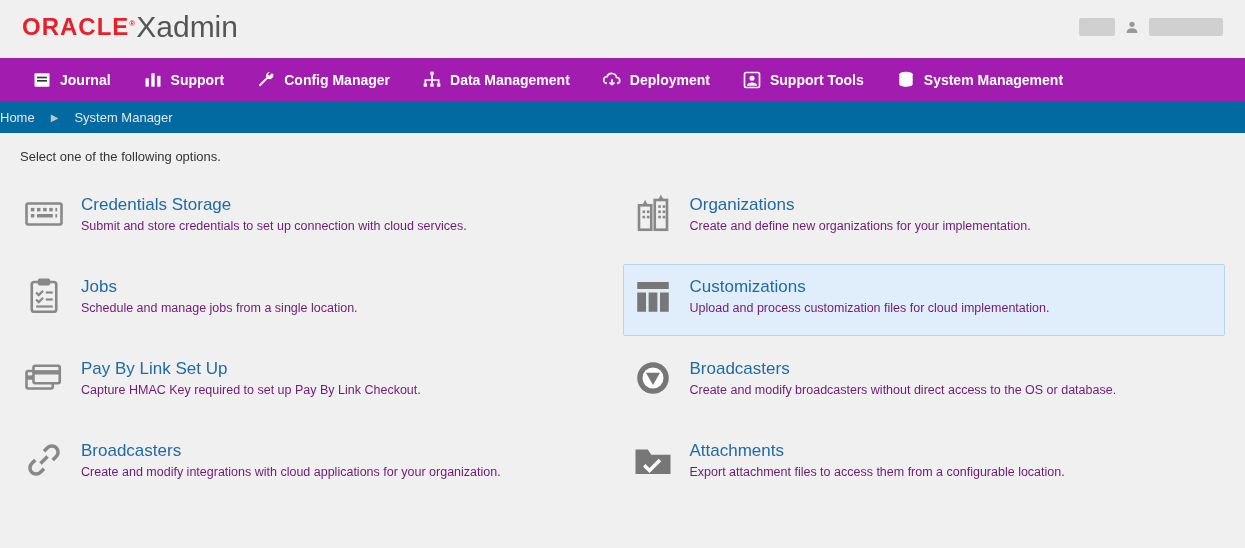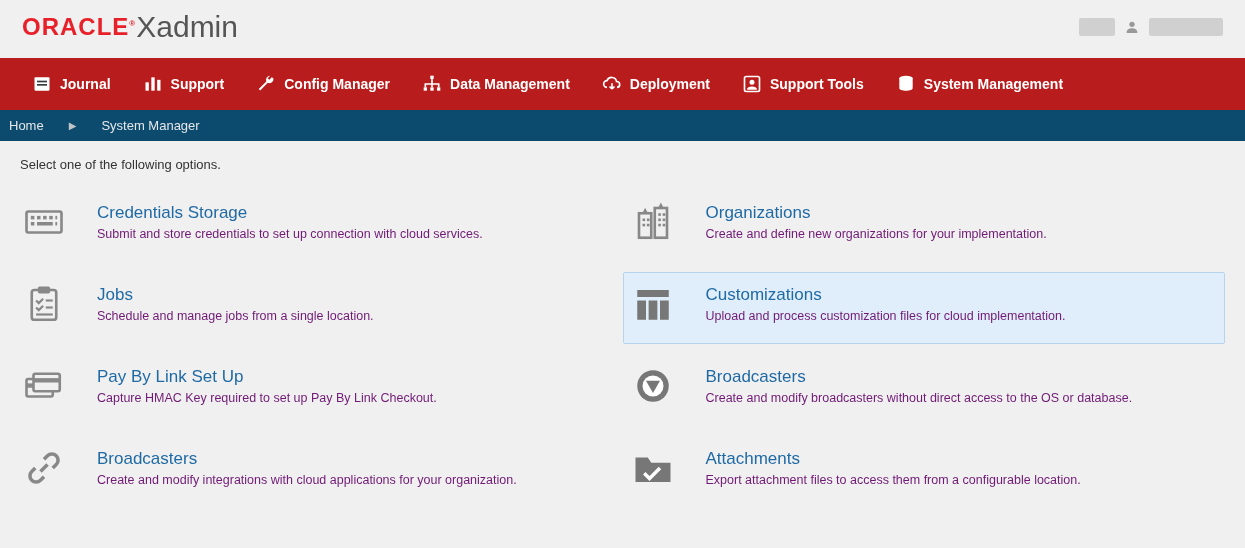--- a/index.html
+++ b/index.html
@@ -32,67 +32,67 @@
   }
   .brand-logo .tm { font-size: 8px; vertical-align: super; }
   .brand-sub { font-size: 30px; color: #555; font-weight: 300; }
   .header-right { display: flex; align-items: center; gap: 8px; }
   .ph-block-a { width: 36px; height: 18px; background: #d0d0d0; border-radius: 2px; }
   .user-icon-wrap { width: 18px; height: 18px; display:flex; align-items:center; justify-content:center; }
   .ph-block-b { width: 74px; height: 18px; background: #d0d0d0; border-radius: 2px; }
 
   
   .main-nav {
-    background: #b91c1c;
+    background: #a21caf;
     display: flex;
     align-items: center;
     padding: 0 16px;
-    height: 52px;
+    height: 44px;
   }
   .nav-item {
     display: flex;
     align-items: center;
     gap: 8px;
     color: #fff;
     font-weight: bold;
     font-size: 14px;
     padding: 0 16px;
     height: 100%;
     cursor: pointer;
   }
   .nav-icon { width: 20px; height: 20px; display: inline-flex; align-items:center; justify-content:center; }
   .nav-icon svg { display:block; }
 
   
   .breadcrumb {
-    background: #0c4a6e;
+    background: #0369a1;
     color: #e5e8ea;
-    padding: 8px 9px;
+    padding: 8px 0;
     font-size: 13px;
     display: flex;
     align-items: center;
-    gap: 25px;
+    gap: 16px;
   }
   .breadcrumb .sep { font-size: 10px; color: #c0c4c7; }
   .breadcrumb span { cursor: pointer; }
 
   
   .content { padding: 16px 20px; }
   .content-title { font-weight: normal; font-size: 13px; margin-bottom: 18px; }
 
   .options-grid {
     display: grid;
     grid-template-columns: 1fr 1fr;
     column-gap: 0;
     row-gap: 10px;
   }
   .option {
     display: flex;
     align-items: flex-start;
-    gap: 32px;
+    gap: 16px;
     padding: 10px 18px 18px 2px;
     border: 1px solid transparent;
     border-radius: 2px;
     cursor: pointer;
   }
   .option.highlight {
     background: #e0eefb;
     border-color: #b7d4ef;
   }
   .option-icon {

